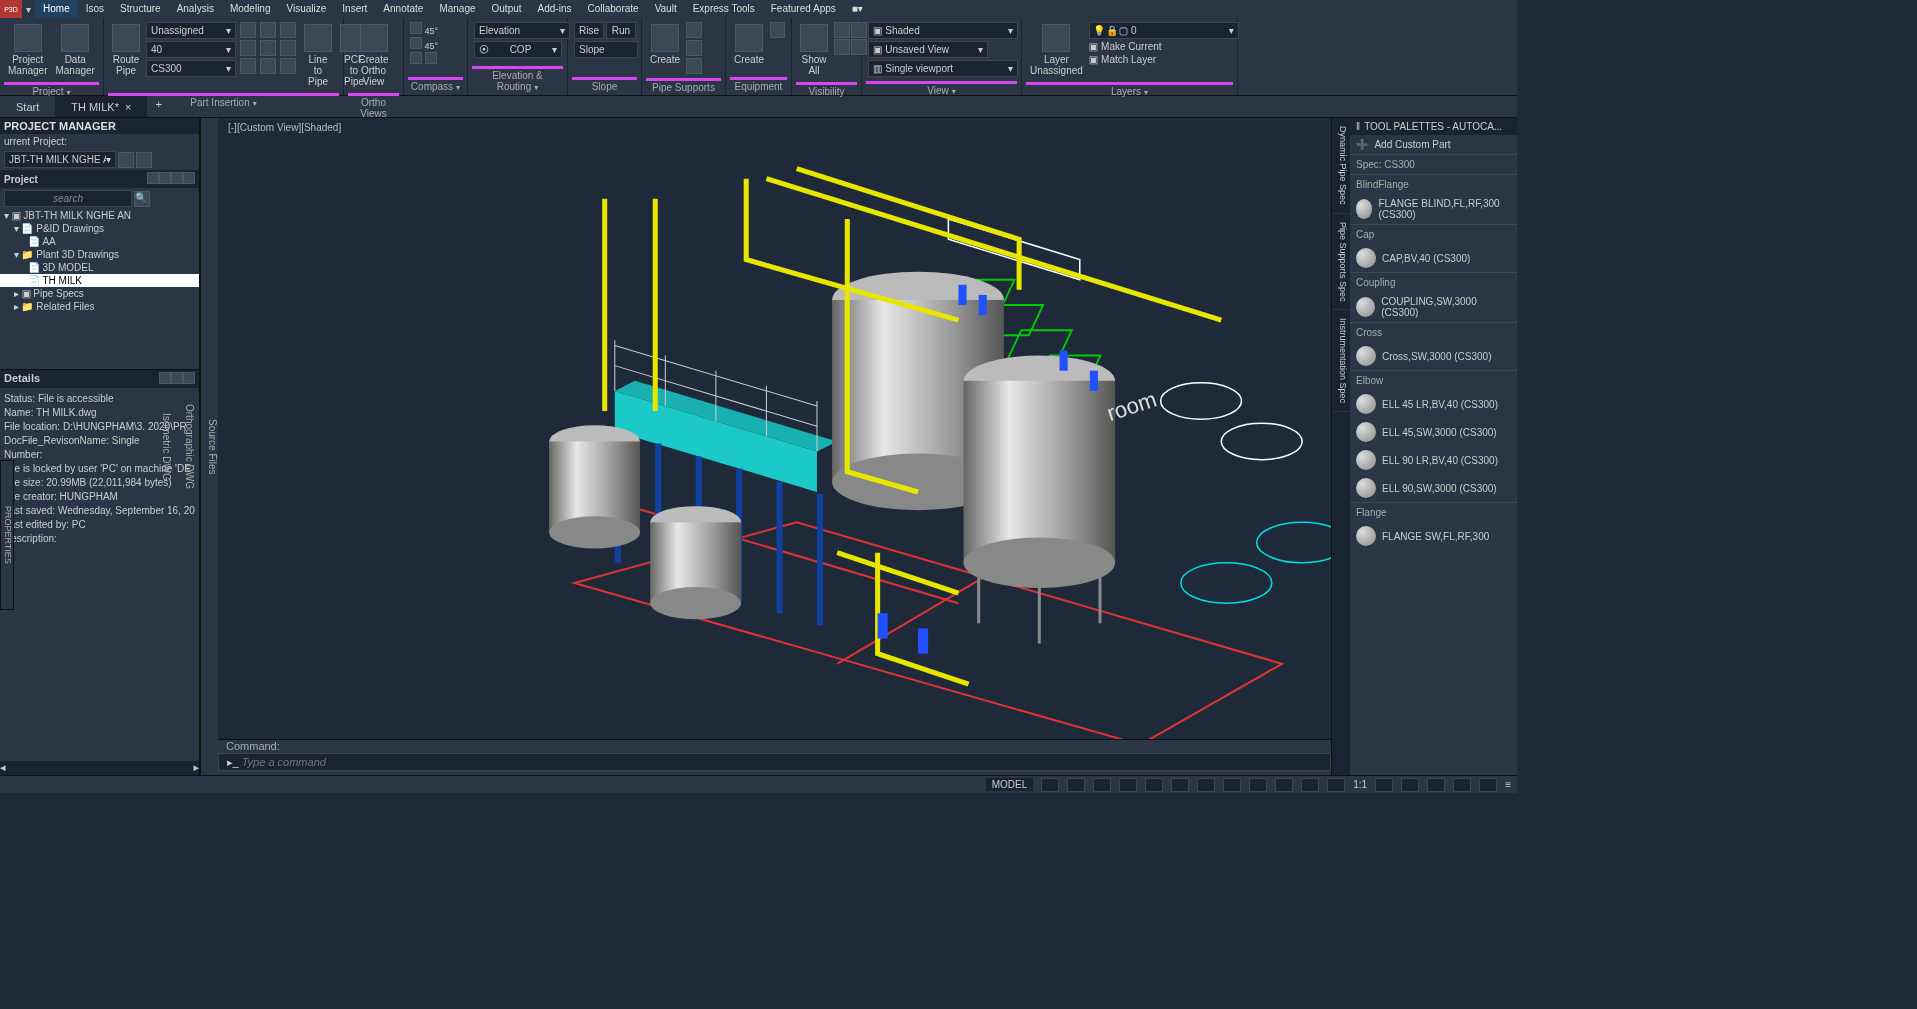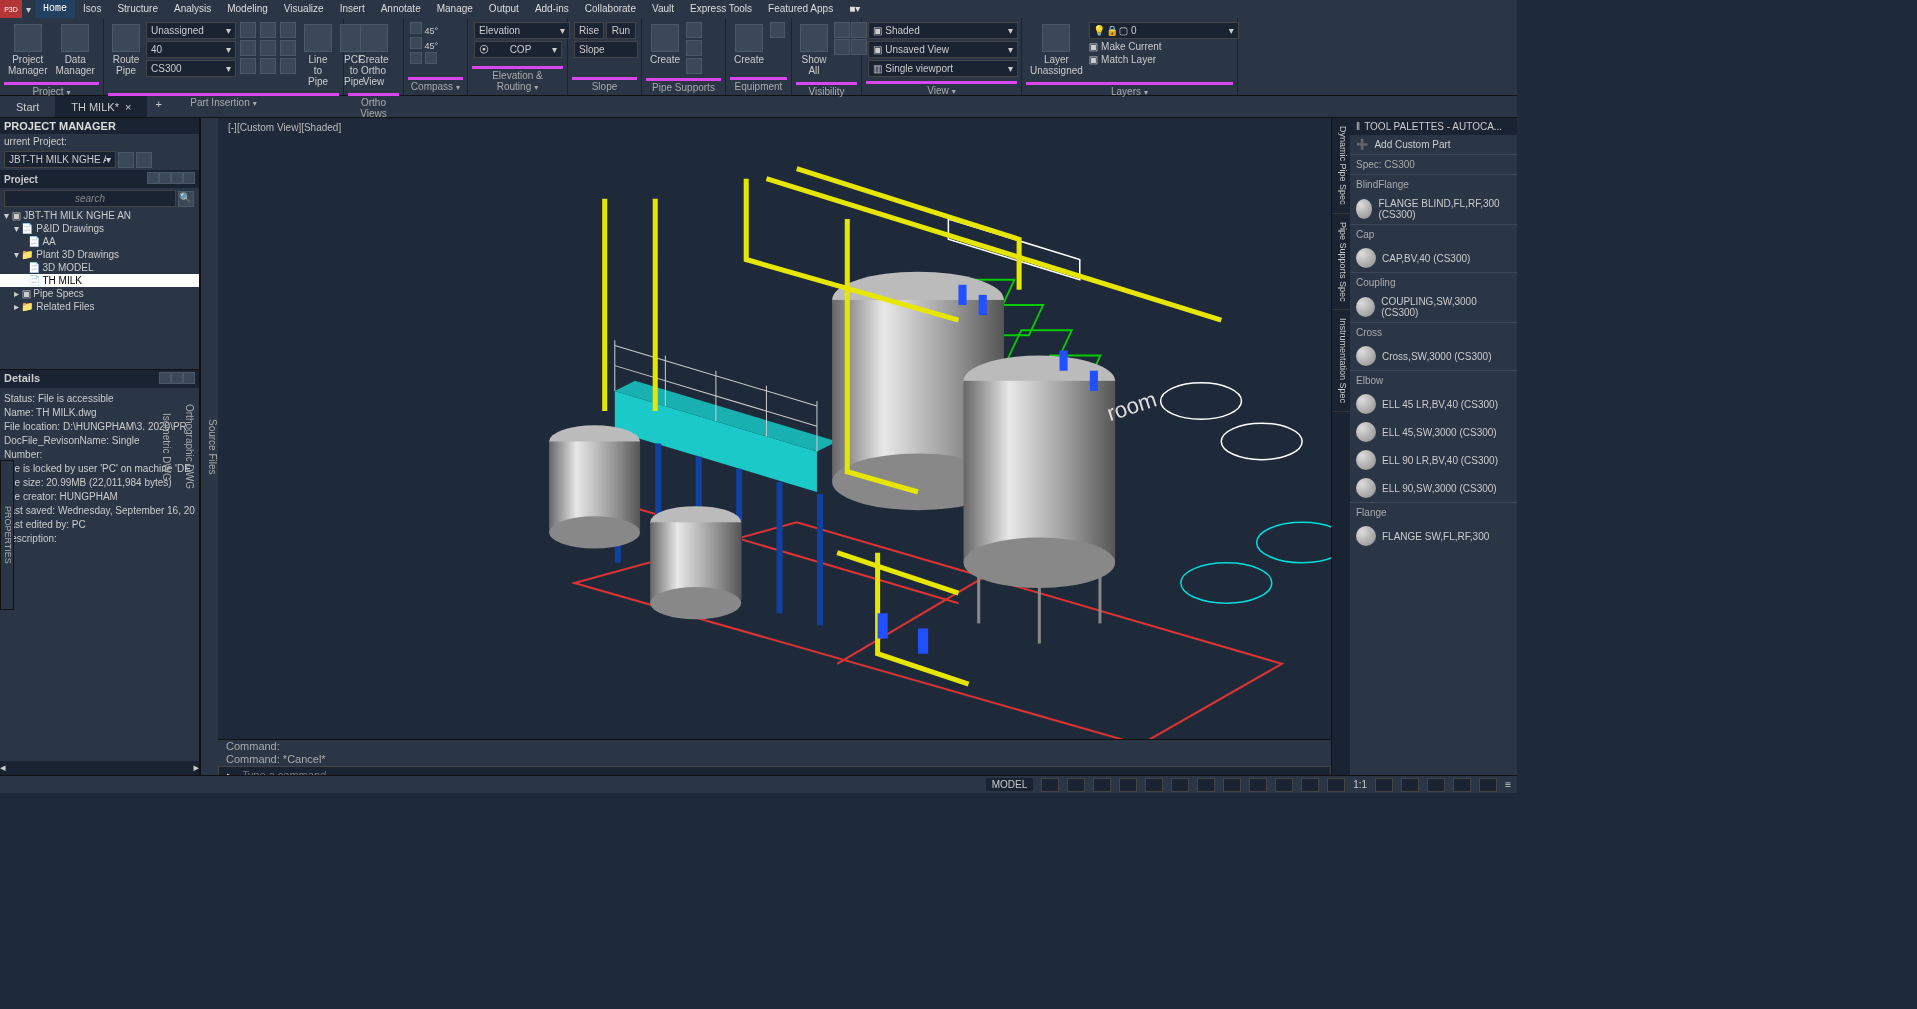--- a/index.html
+++ b/index.html
@@ -1,21 +1,21 @@
 <!DOCTYPE html>
 <html><head>
 <meta charset="utf-8">
 <style>
 * { margin:0; padding:0; box-sizing:border-box; font-family:"Segoe UI",Arial,sans-serif; }
 body { background:#1e2a3a; color:#ccc; font-size:11px; width:1517px; height:793px; overflow:hidden; position:relative;}
 .app-bar { height:18px; background:#2a3646; display:flex; align-items:center; font-size:10px; }
 .app-bar .logo { width:22px; height:18px; background:#b33636; color:#fff; font-size:7px; display:flex; align-items:center; justify-content:center;}
 .menu-tabs { display:flex; height:18px;}
 .menu-tabs div { padding:0 8px; color:#ddd; cursor:pointer; line-height:18px;}
-.menu-tabs .active { background:#22405f; color:#fff;font-family:Liberation Mono, monospace;}
+.menu-tabs .active { background:#22405f; color:#fff;}
 .ribbon { background:#2a3646; height:78px; display:flex; border-bottom:1px solid #111;}
 .ribbon-panel { border-right:1px solid #1a2332; padding:2px 4px; display:flex; flex-direction:column; justify-content:space-between; }
 .ribbon-panel > .label { text-align:center; font-size:10px; color:#aaa; padding:1px 0; border-top:3px solid #d946ef; margin-top:2px;}
 .ribbon-content { flex:1; display:flex; align-items:flex-start; gap:4px; padding:2px;}
 .big-btn { display:flex; flex-direction:column; align-items:center; gap:2px; padding:2px; cursor:pointer; }
 .big-btn .icon { width:28px; height:28px; background:#3a4858; border:1px solid #4a5868; }
 .big-btn .txt { font-size:10px; text-align:center; line-height:11px;}
 .combo { background:#1a2332; border:1px solid #444; height:17px; font-size:10px; padding:1px 4px; color:#ccc; display:flex; align-items:center; justify-content:space-between;}
 .combo.small { width:90px;}
 .smallicon { width:16px; height:16px; background:#3a4858; border:1px solid #4a5868; display:inline-block;}
@@ -236,21 +236,21 @@
       </div>
     <div class="label">Visibility</div>
   </div>
 
   <div class="ribbon-panel" style="width:160px;">
     <div class="ribbon-content" style="flex-direction:column; gap:2px;">
       <div class="combo" style="width:150px;">
           <span>▣ <span>Shaded</span></span>
           <span>▾</span>
         </div>
-      <div class="combo" style="width:150px;">
+      <div class="combo" style="width:120px;">
           <span>▣ <span>Unsaved View</span></span>
           <span>▾</span>
         </div>
       <div class="combo" style="width:150px;">
           <span>▥ <span>Single viewport</span></span>
           <span>▾</span>
         </div>
     </div>
     <div class="label arrow">View</div>
   </div>
@@ -292,21 +292,21 @@
           <span>▾</span>
         </div>
       <span class="smallicon"></span>
         <span class="smallicon"></span>
     </div>
     <div class="pm-row" style="justify-content:space-between; background:#1a2332;">
         <b>Project</b>
         <span><span class="smallicon" style="width:12px;height:12px;"></span><span class="smallicon" style="width:12px;height:12px;"></span><span class="smallicon" style="width:12px;height:12px;"></span><span class="smallicon" style="width:12px;height:12px;"></span></span>
       </div>
     <div class="pm-row">
-        <div class="combo" style="width:172px;">
+        <div class="combo" style="width:128px;">
           <span style="color:#888; font-style:italic; margin:auto;">search</span>
         </div>
         <span class="smallicon">🔍</span>
       </div>
     <div class="pm-tree">
       <div class="tree-item" style="padding-left:4px;">▾ ▣ <span>JBT-TH MILK NGHE AN</span></div>
       <div class="tree-item" style="padding-left:14px;">▾ 📄 <span>P&amp;ID Drawings</span></div>
       <div class="tree-item" style="padding-left:28px;">📄 <span>AA</span></div>
       <div class="tree-item" style="padding-left:14px;">▾ 📁 <span>Plant 3D Drawings</span></div>
       <div class="tree-item" style="padding-left:28px;">📄 <span>3D MODEL</span></div>
@@ -522,21 +522,20 @@
     <div class="pal-sect">Flange</div>
     <div class="pal-item">
         <div class="ic"></div>
         <span>FLANGE SW,FL,RF,300</span>
       </div>
   </div>
 </div>
 
 <div class="cmdline">
   <div class="hist">Command:</div>
-  <div class="hist">Command: *Cancel*</div>
   <div class="input"><span>▸_</span>&nbsp;<input placeholder="Type a command" style=""></div>
 </div>
 
 <div class="statusbar">
   <div style="padding:1px 6px; background:#1a2332;">MODEL</div>
   <div class="sbtn"></div>
   <div class="sbtn"></div>
   <div class="sbtn"></div>
   <div class="sbtn"></div>
   <div class="sbtn"></div>

